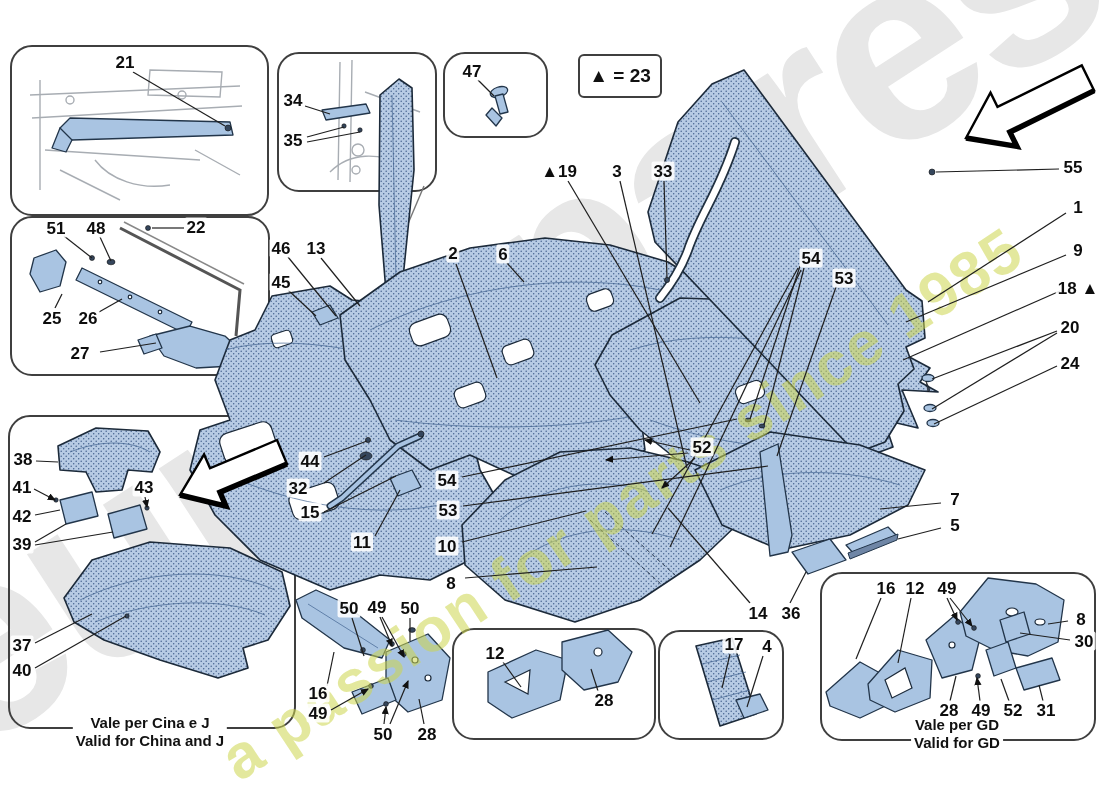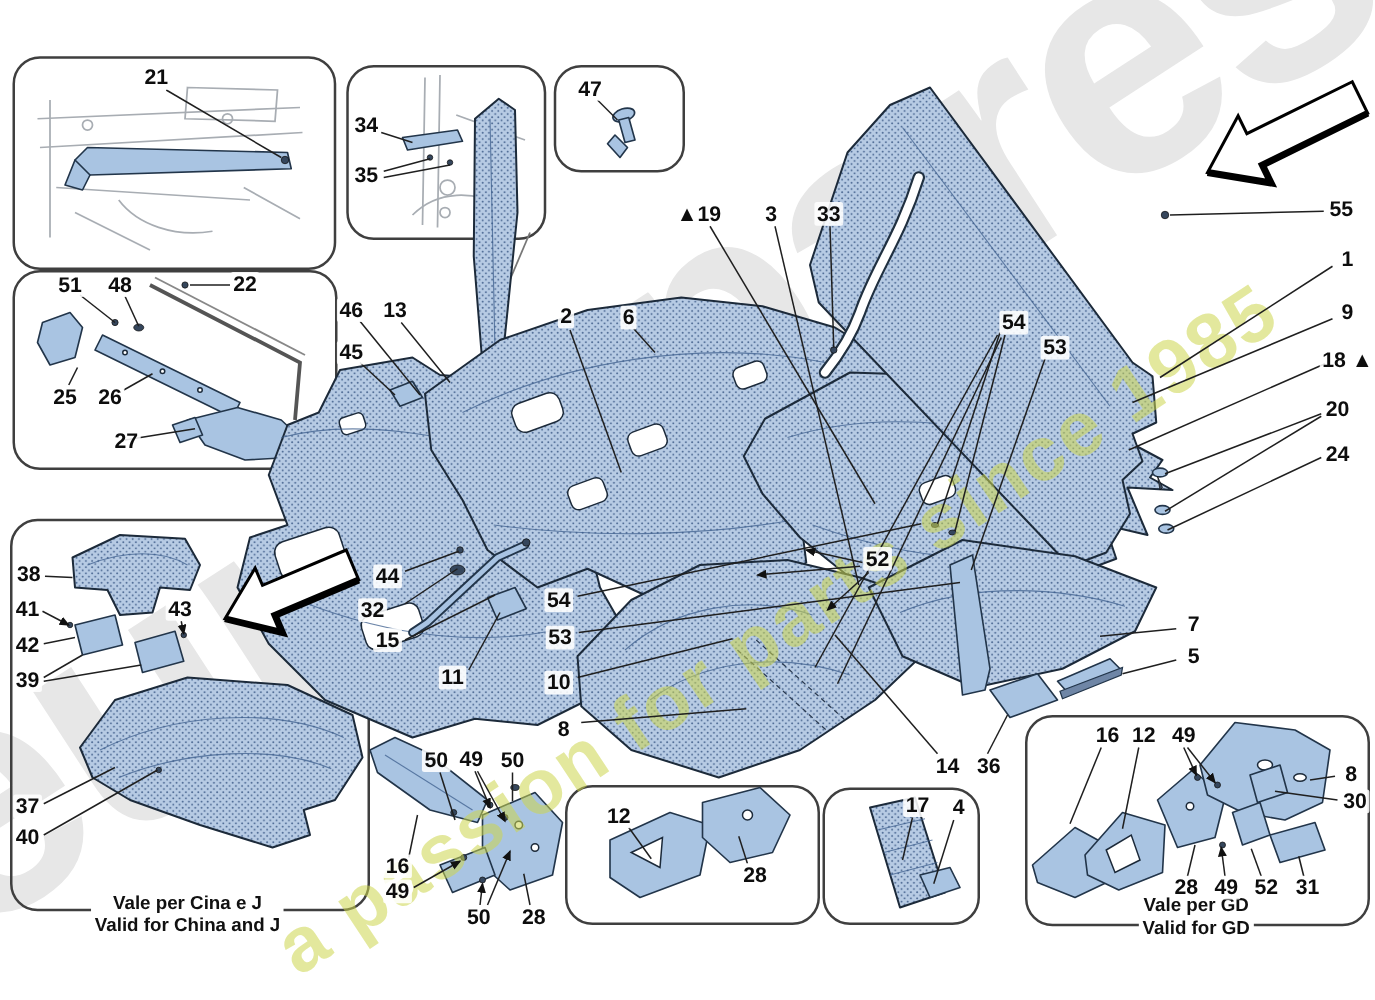--- a/index.html
+++ b/index.html
@@ -45,20 +45,23 @@
 
   <div class="ibox" style="left:10px;top:45px;width:255px;height:167px;"></div>
   <div class="ibox" style="left:10px;top:216px;width:256px;height:156px;"></div>
   <div class="ibox" style="left:277px;top:52px;width:156px;height:136px;"></div>
   <div class="ibox" style="left:443px;top:52px;width:101px;height:82px;"></div>
   <div class="ibox" style="left:8px;top:415px;width:284px;height:310px;"></div>
   <div class="ibox" style="left:452px;top:628px;width:200px;height:108px;"></div>
   <div class="ibox" style="left:658px;top:630px;width:122px;height:106px;"></div>
   <div class="ibox" style="left:820px;top:572px;width:272px;height:165px;"></div>
 
+  <div class="legendbox" style="left:578px;top:54px;width:80px;height:40px;">
+    <span>▲ = 23</span>
+  </div>
 
   <svg class="diagram" width="1100" height="800" viewBox="0 0 1100 800">
     <defs>
       <pattern id="stip" width="5" height="5" patternUnits="userSpaceOnUse">
         <rect width="5" height="5" fill="#b7cbe4"></rect>
         <circle cx="1.2" cy="1.2" r="0.75" fill="#45628e"></circle>
         <circle cx="3.7" cy="3.7" r="0.75" fill="#45628e"></circle>
       </pattern>
     </defs>
 
@@ -357,21 +360,21 @@
       <div class="callout" style="left: 453px; top: 253px;">2</div>
       <div class="callout" style="left: 503px; top: 254px;">6</div>
       <div class="callout" style="left: 281px; top: 248px;">46</div>
       <div class="callout" style="left: 316px; top: 248px;">13</div>
       <div class="callout" style="left: 281px; top: 282px;">45</div>
       <div class="callout" style="left: 56px; top: 228px;">51</div>
       <div class="callout" style="left: 96px; top: 228px;">48</div>
       <div class="callout" style="left: 196px; top: 227px;">22</div>
       <div class="callout" style="left: 52px; top: 318px;">25</div>
       <div class="callout" style="left: 88px; top: 318px;">26</div>
-      <div class="callout" style="left: 101px; top: 353px;">27</div>
+      <div class="callout" style="left: 80px; top: 353px;">27</div>
       <div class="callout" style="left: 1073px; top: 167px;">55</div>
       <div class="callout" style="left: 1078px; top: 207px;">1</div>
       <div class="callout" style="left: 1078px; top: 250px;">9</div>
       <div class="callout" style="left: 1078px; top: 288px;">18 ▲</div>
       <div class="callout" style="left: 1070px; top: 327px;">20</div>
       <div class="callout" style="left: 1070px; top: 363px;">24</div>
       <div class="callout" style="left: 310px; top: 461px;">44</div>
       <div class="callout" style="left: 298px; top: 488px;">32</div>
       <div class="callout" style="left: 310px; top: 512px;">15</div>
       <div class="callout" style="left: 362px; top: 542px;">11</div>

